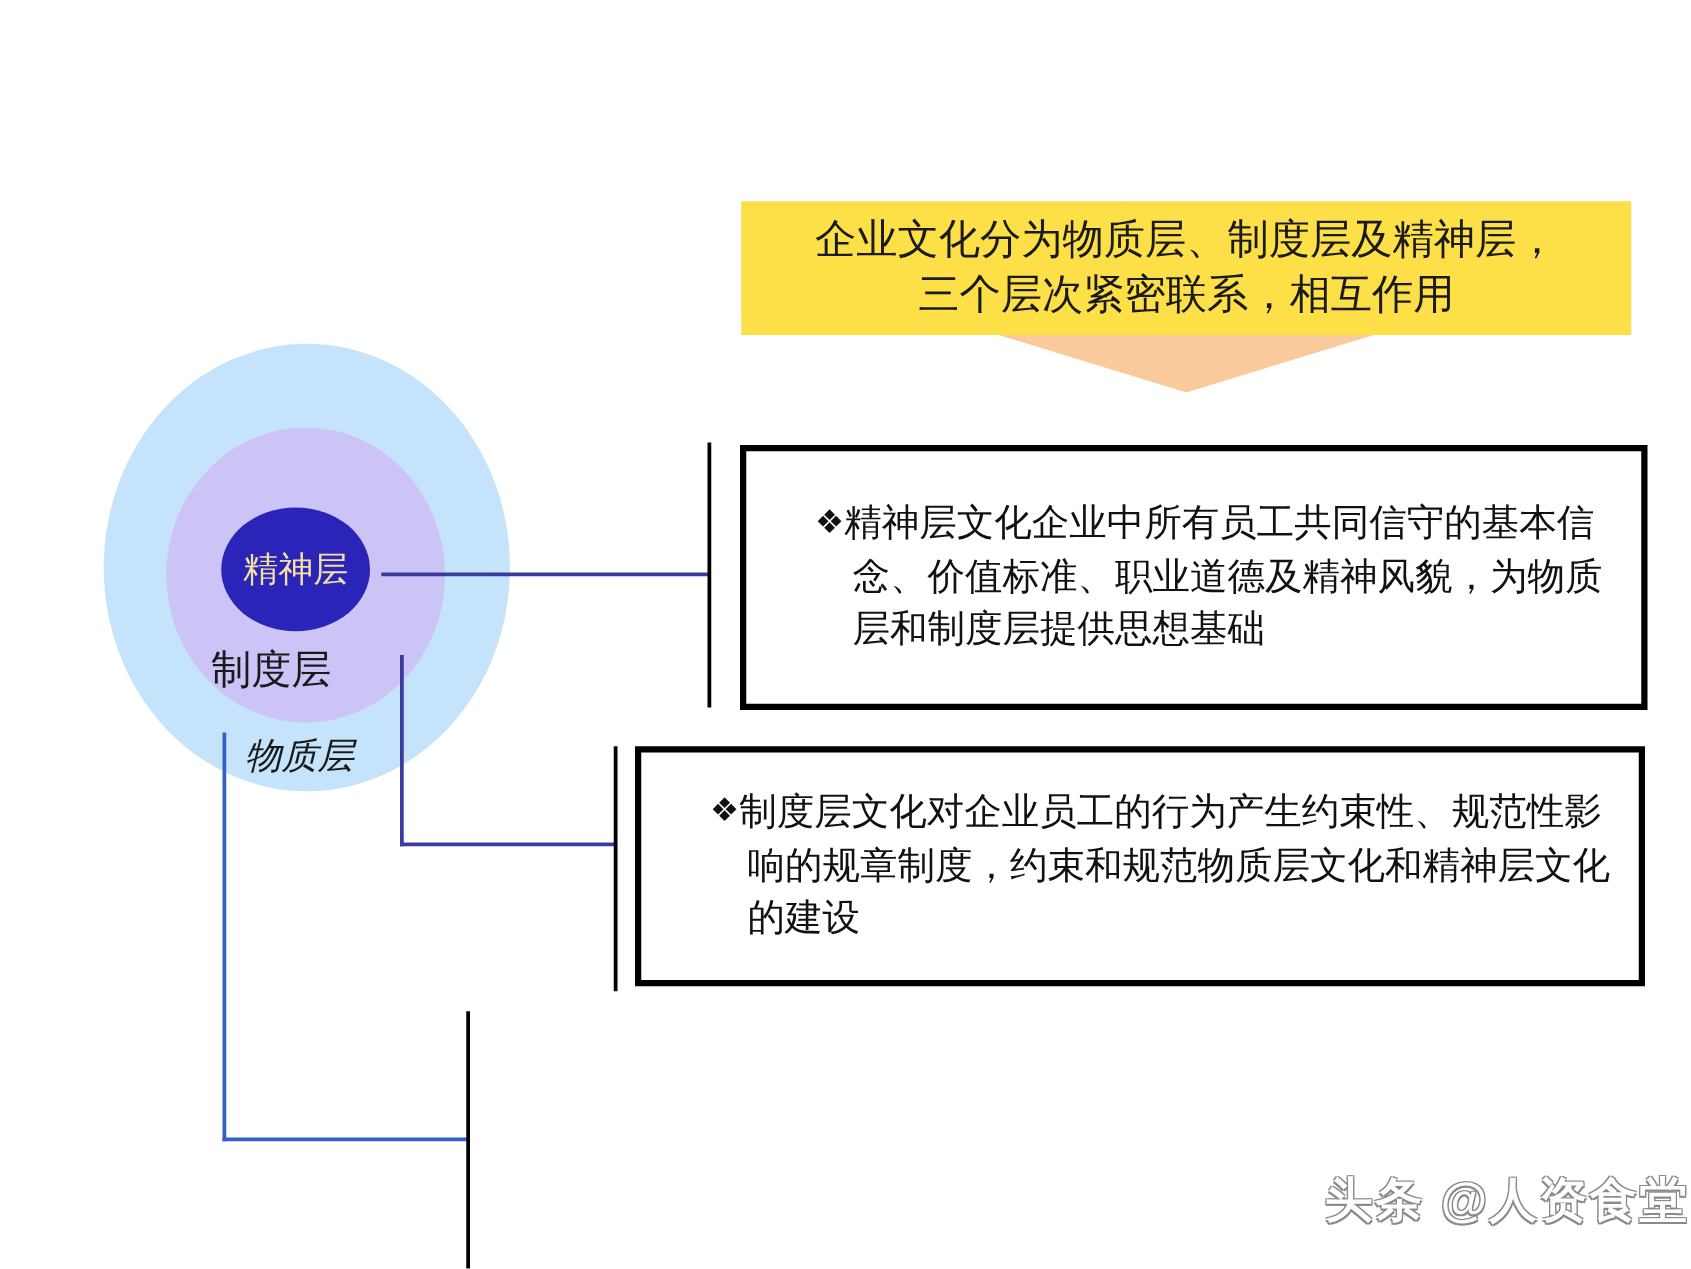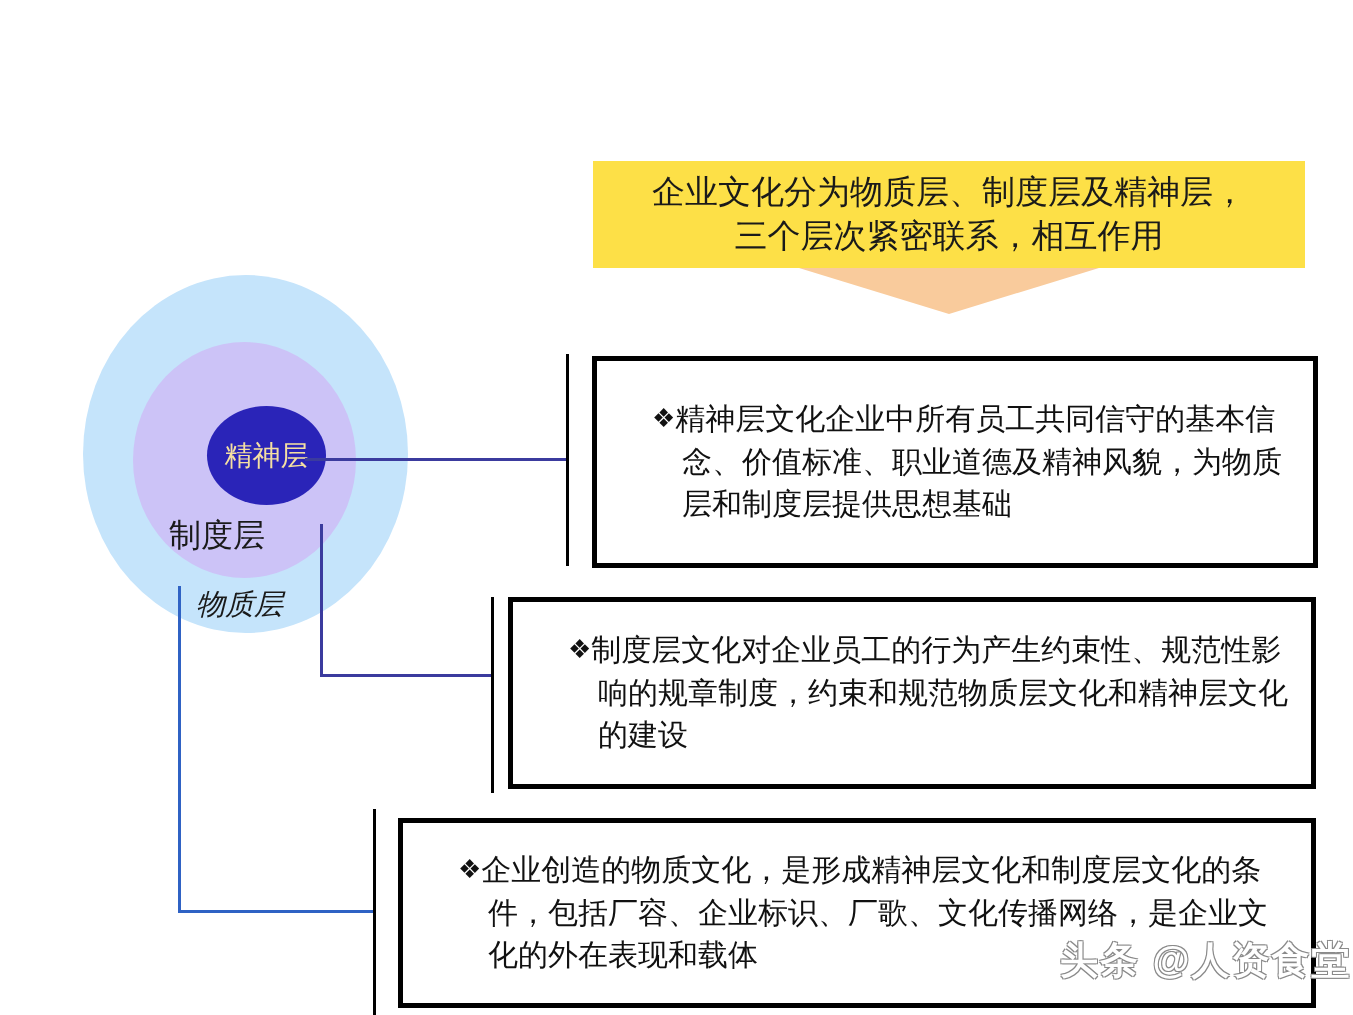--- a/index.html
+++ b/index.html
@@ -83,21 +83,21 @@
     background: #c5e4fb;
   }
   #ring-middle {
     left: 133px;
     top: 342px;
     width: 223px;
     height: 236px;
     background: #ccc3f7;
   }
   #ring-inner {
-    left: 207px;
+    left: 177px;
     top: 406px;
     width: 119px;
     height: 99px;
     background: #2a24b8;
   }
   .ring-label {
     position: absolute;
     font-size: 29px;
     color: #1a1a1a;
     white-space: nowrap;
@@ -252,23 +252,16 @@
   </div>
 
   <div class="textbox" id="box-system">
     <div class="tb-inner">
       <span class="tb-body">
         <span class="bullet">❖</span><span>制度层文化对企业员工的行为产生约束性、规范性影响的规章制度，约束和规范物质层文化和精神层文化的建设</span>
       </span>
     </div>
   </div>
 
-  <div class="textbox" id="box-material">
-    <div class="tb-inner">
-      <span class="tb-body">
-        <span class="bullet">❖</span><span>企业创造的物质文化，是形成精神层文化和制度层文化的条件，包括厂容、企业标识、厂歌、文化传播网络，是企业文化的外在表现和载体</span>
-      </span>
-    </div>
-  </div>
 
   <div id="watermark">头条 @人资食堂</div>
 
 </div>
 
 </body></html>

